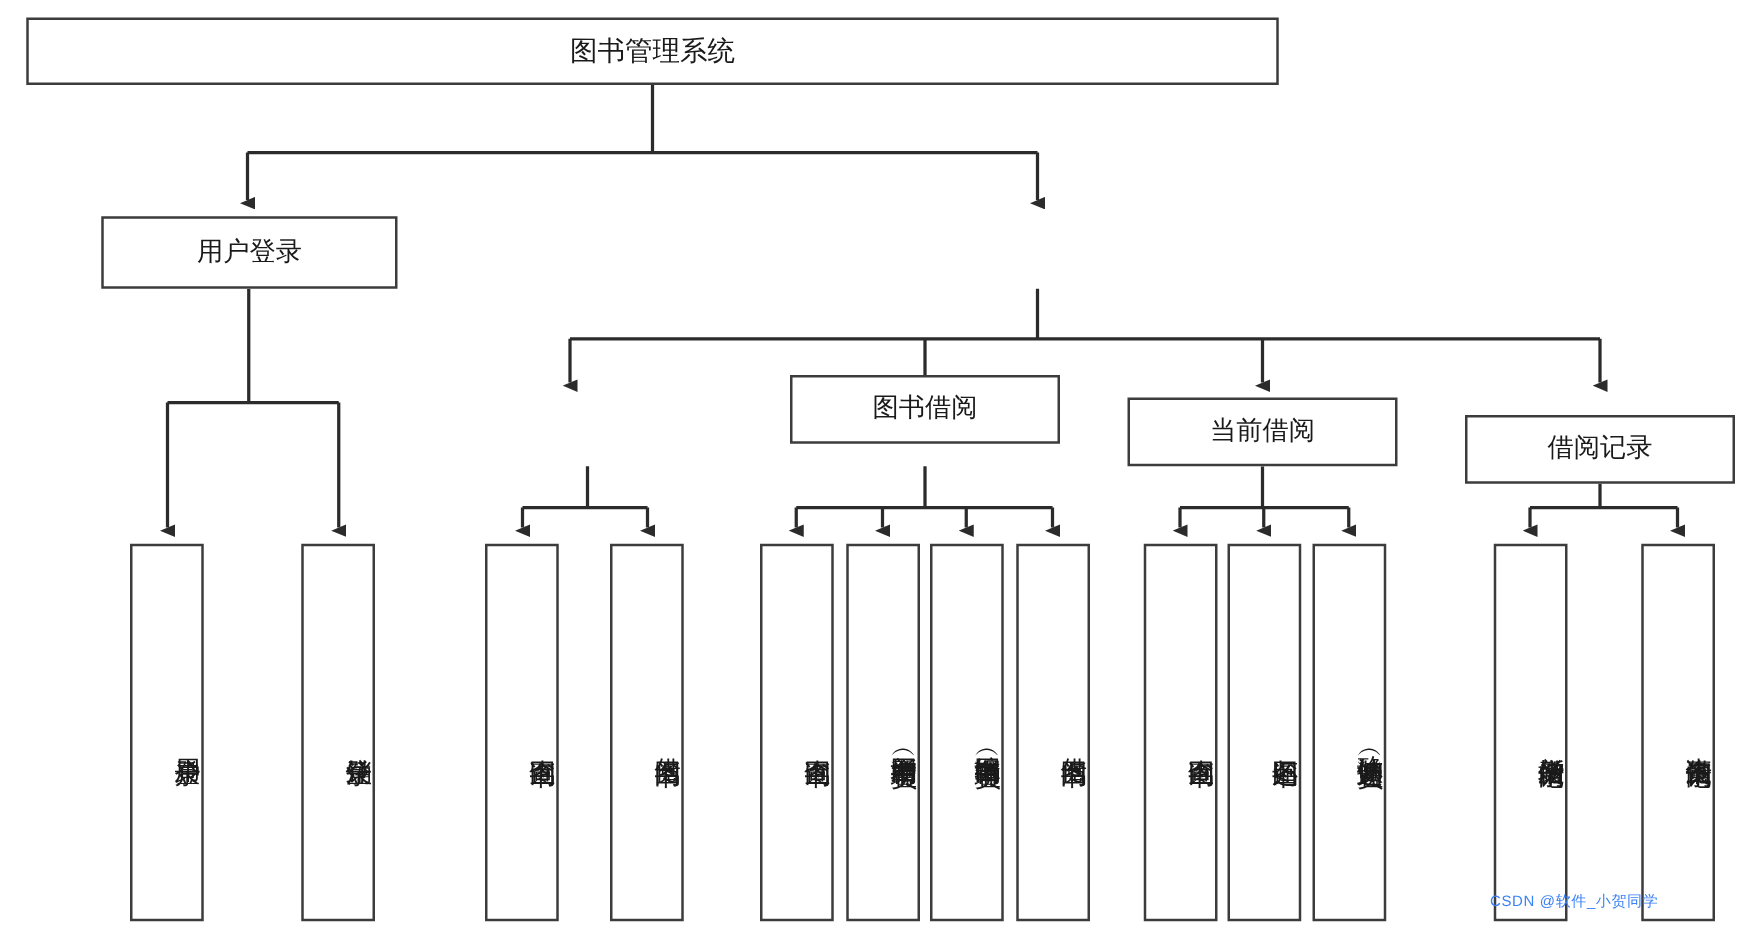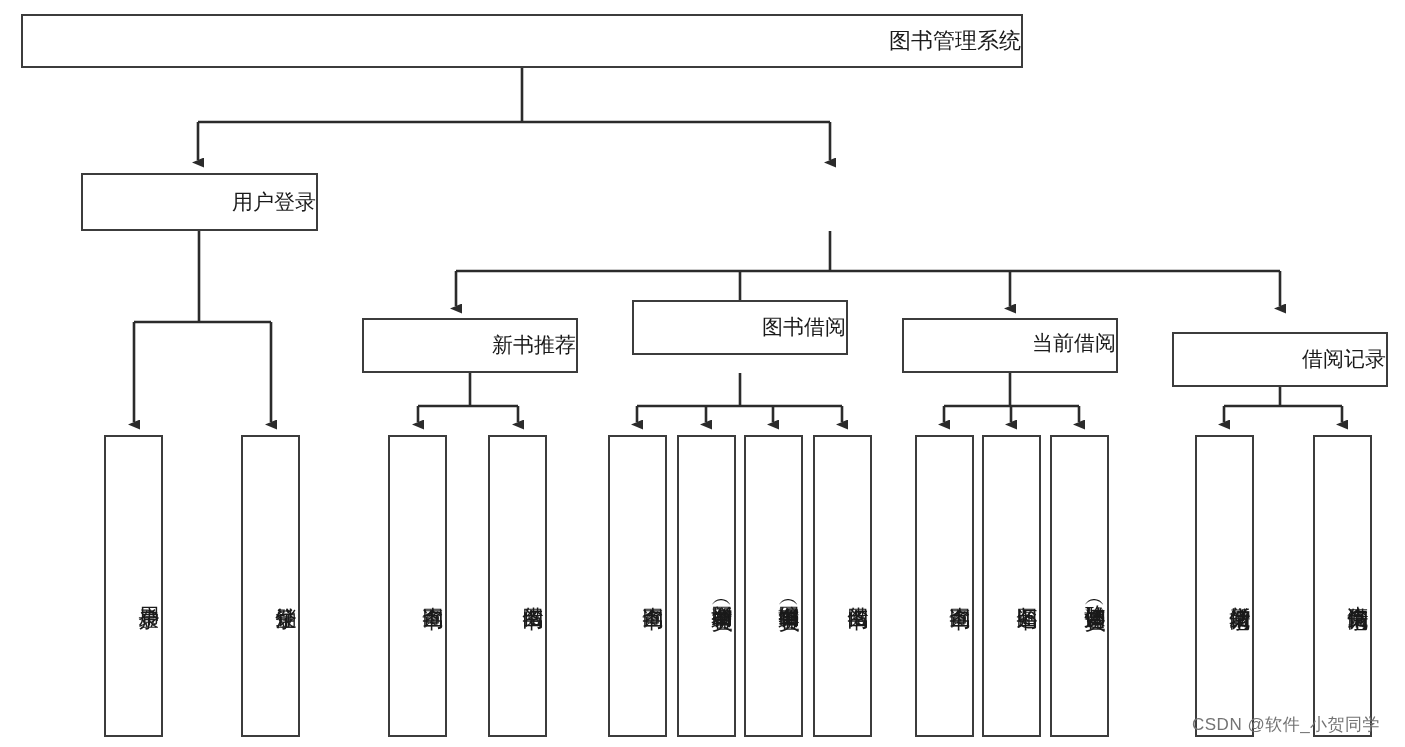--- a/index.html
+++ b/index.html
@@ -11,40 +11,40 @@
   #diagram{position:relative;width:1405px;height:747px;background:#ffffff;}
   svg.edges{position:absolute;left:0;top:0;width:1405px;height:747px;}
 
   .node{
     position:absolute;
     box-sizing:border-box;
     border:2px solid #3c3c3c;
     background:#ffffff;
     display:flex;
     align-items:center;
-    justify-content:flex-end;
+    justify-content:center;
     color:#1a1a1a;
     line-height:1.18;
     text-align:center;
   }
   .node.h{ font-size:21px; }               
   .node.root{ font-size:22px; }
   .node.v{                                  
     font-size:21px;
     writing-mode:vertical-rl;
     text-orientation:upright;
     letter-spacing:1px;
     padding-top:12px;
     align-items:flex-start;
     justify-content:center;
   }
   .watermark{
     position:absolute;
-    color:#737373;
-    font-size:17px;
+    color:#3b82f6;
+    font-size:12px;
     letter-spacing:0.5px;
     white-space:nowrap;
     pointer-events:none;
   }
 </style>
 </head>
 <body>
 
 <div id="diagram">
 
@@ -99,27 +99,24 @@
   </svg>
 
   <div class="node root" style="left:21px;top:14px;width:1002px;height:54px;">
     <span>图书管理系统</span>
   </div>
 
   <div class="node h" style="left:81px;top:173px;width:237px;height:58px;">
     <span>用户登录</span>
   </div>
 
-  <div class="node h" style="left:362px;top:318px;width:216px;height:55px;">
-    <span>新书推荐</span>
-  </div>
   <div class="node h" style="left:632px;top:300px;width:216px;height:55px;">
     <span>图书借阅</span>
   </div>
-  <div class="node h" style="left:902px;top:318px;width:216px;height:55px;font-family:Liberation Mono, monospace;">
+  <div class="node h" style="left:902px;top:318px;width:216px;height:55px;">
     <span>当前借阅</span>
   </div>
   <div class="node h" style="left:1172px;top:332px;width:216px;height:55px;">
     <span>借阅记录</span>
   </div>
 
   <div class="node v" style="left:104px;top:435px;width:59px;height:302px;">
     <span>用户登录</span>
   </div>
   <div class="node v" style="left:241px;top:435px;width:59px;height:302px;">

